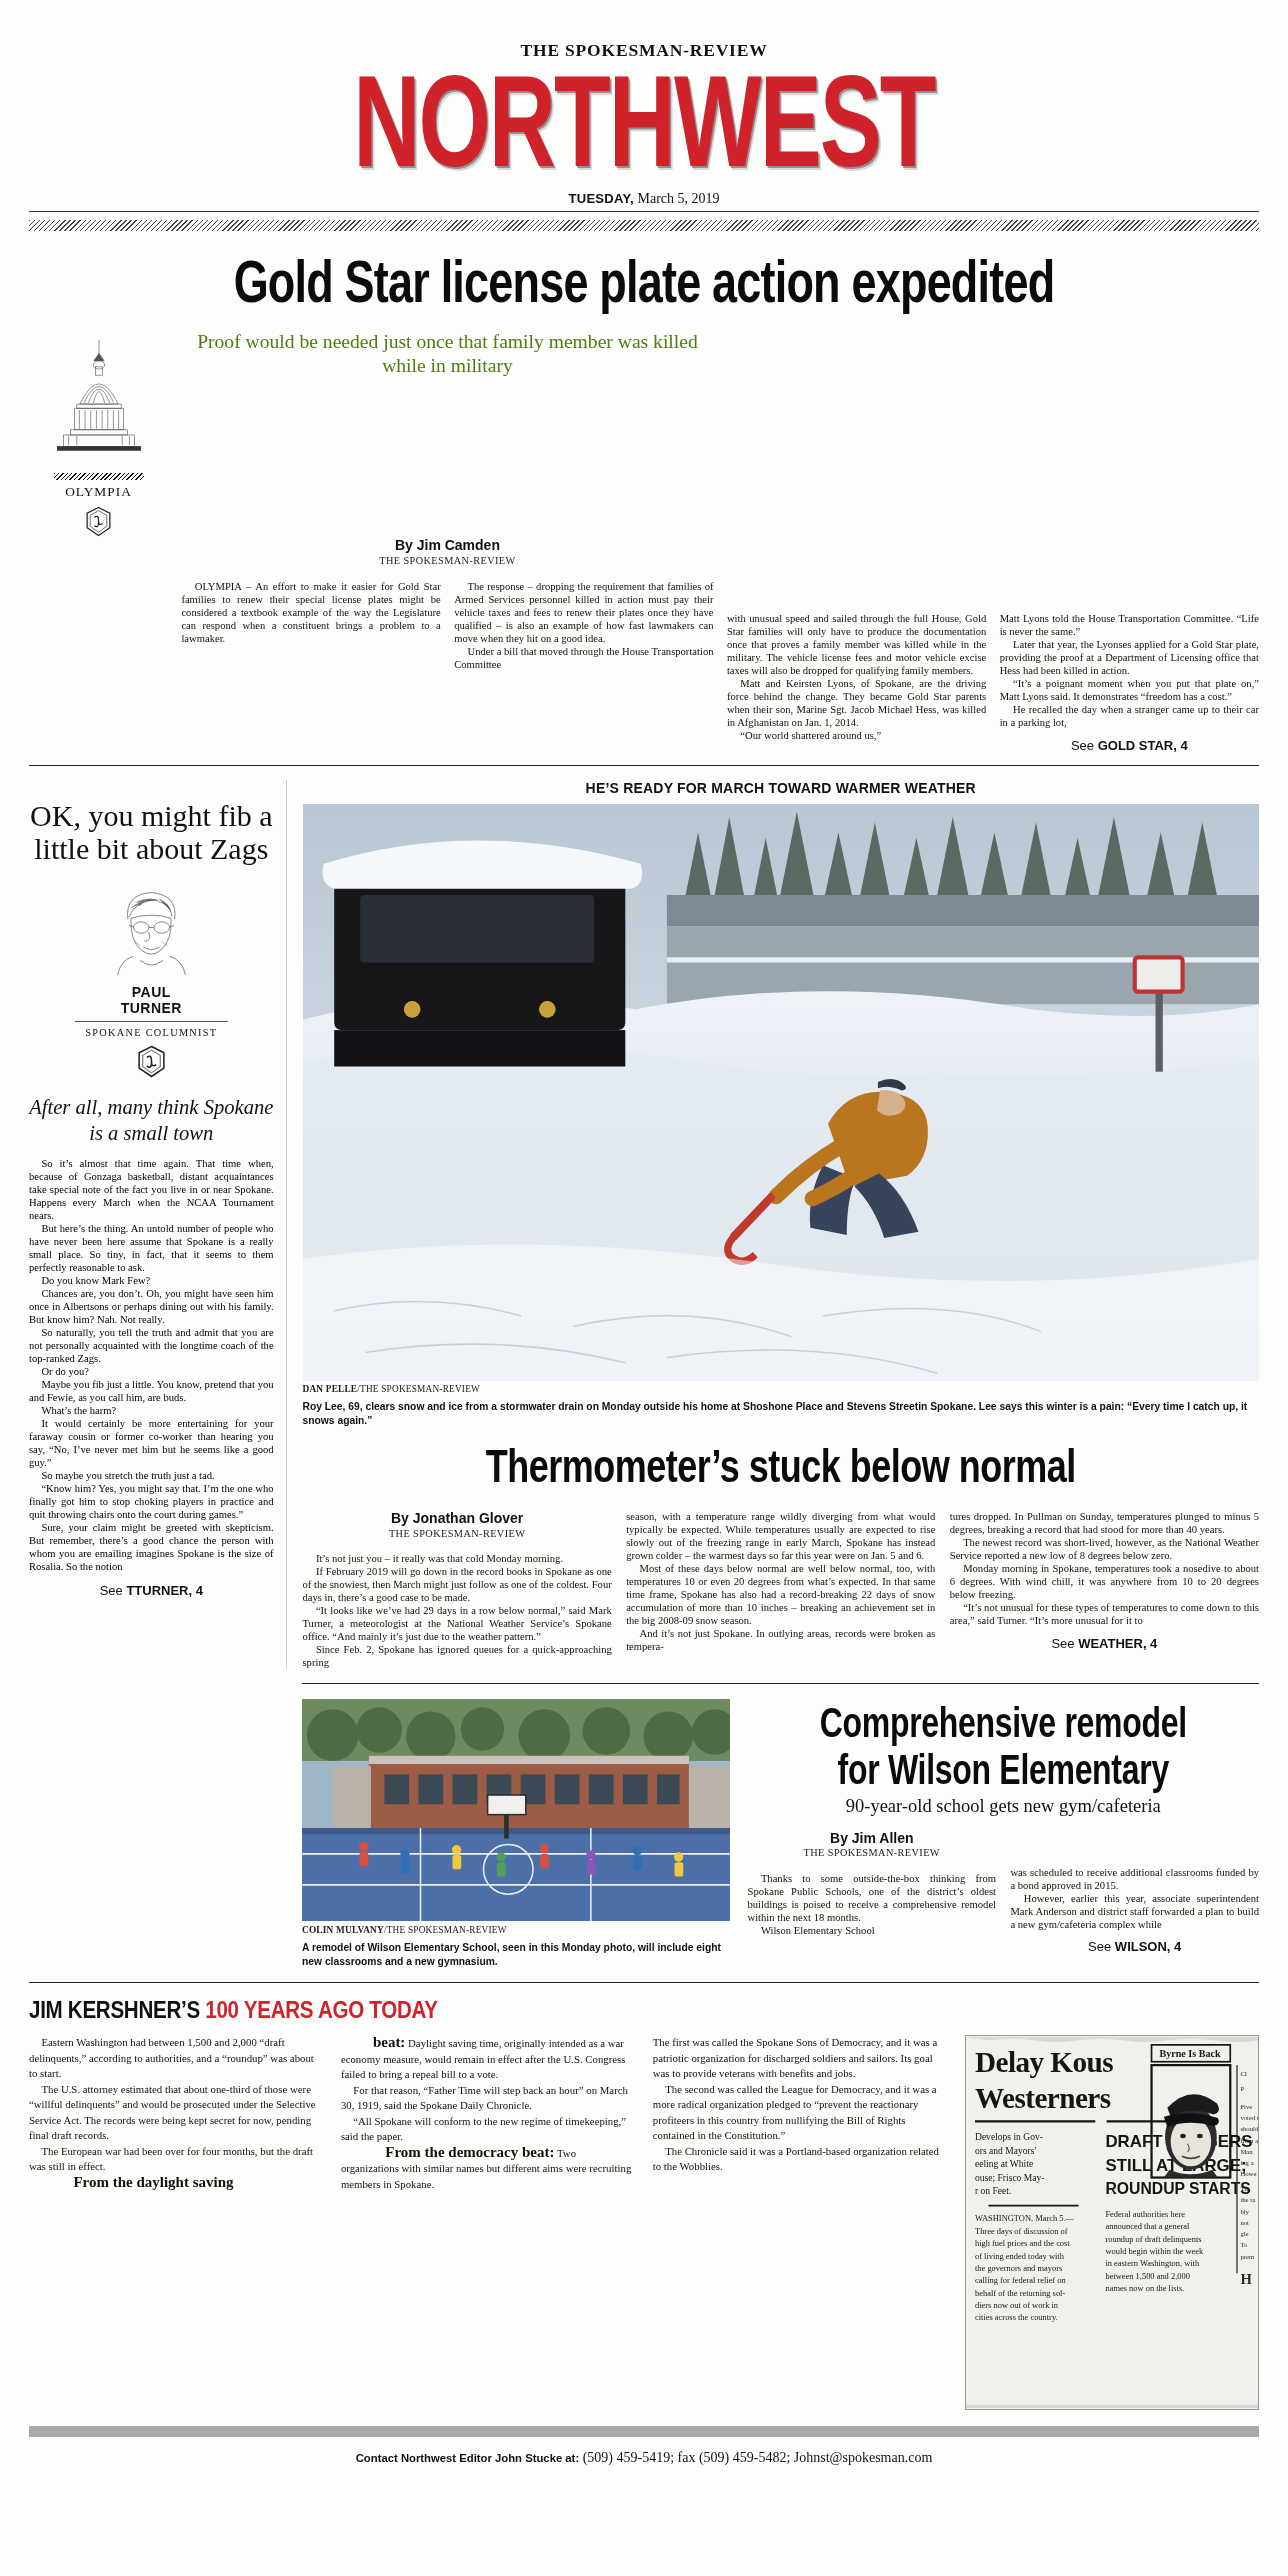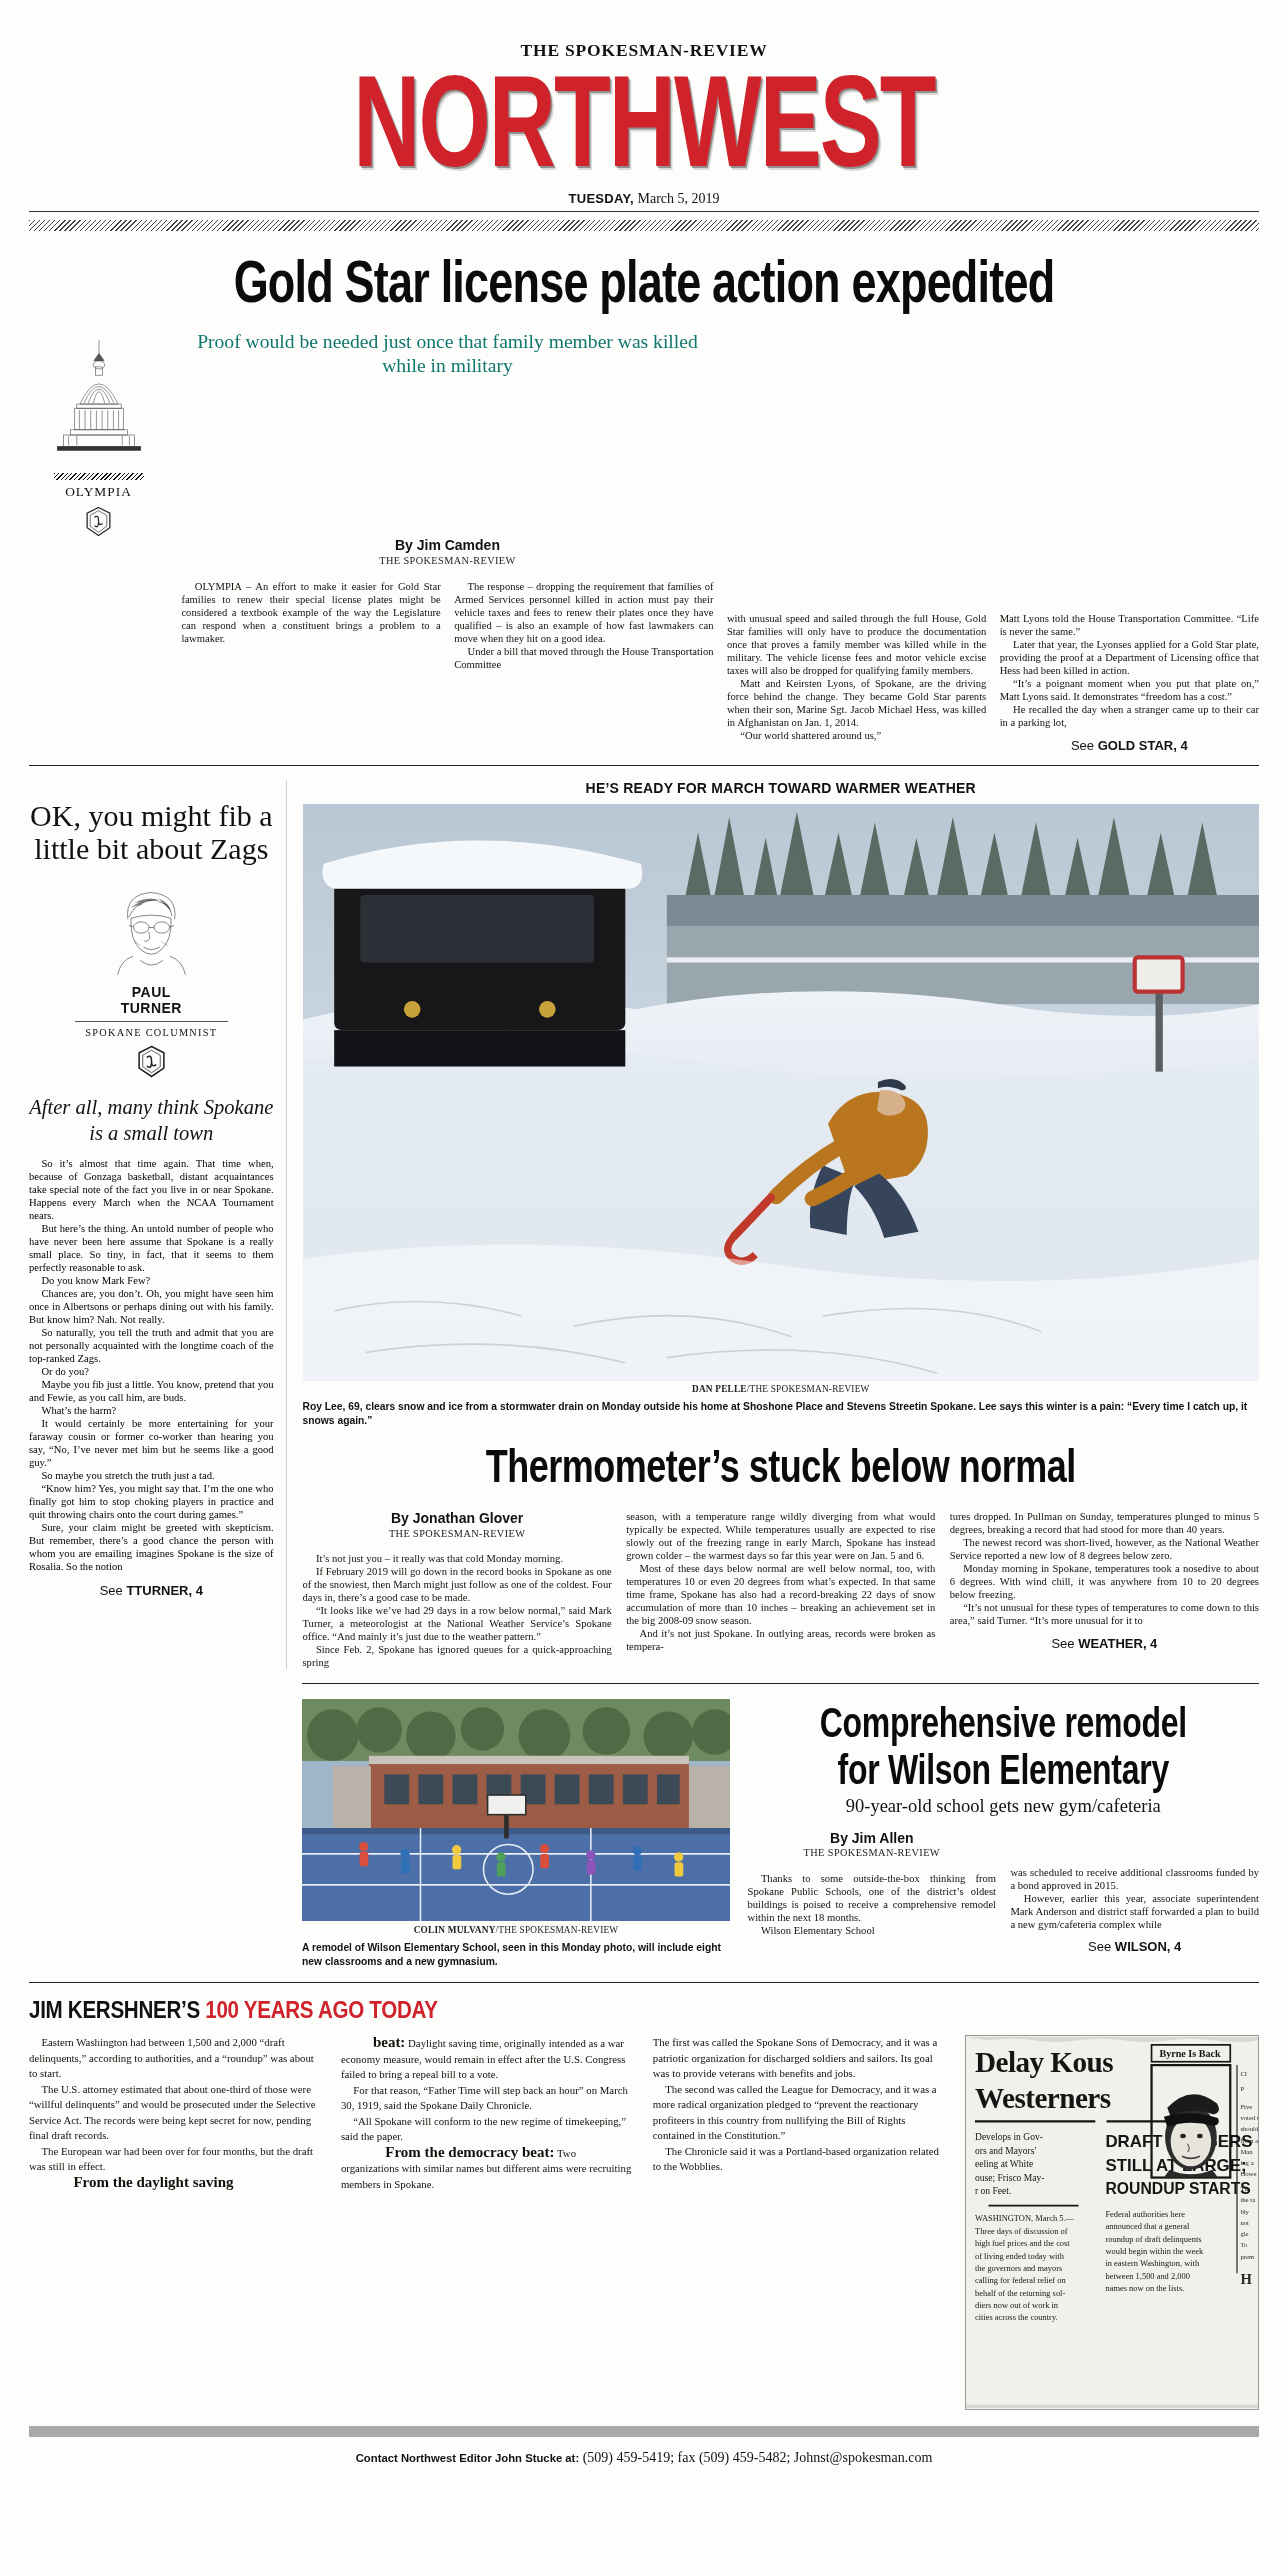--- a/index.html
+++ b/index.html
@@ -116,21 +116,21 @@
     background: repeating-linear-gradient(135deg,#111 0 1px, transparent 1px 3.1px);
   }
   .capitol .city {
     font-size: 13.4px; letter-spacing: 1px; color: #111;
   }
   .deck {
     grid-column: 2 / 4;
     font-size: 19.6px;
     line-height: 24px;
     text-align: center;
-    color: #0f766e;
+    color: #4d7c0f;
     margin-bottom: 13.4px;
   }
   .lead-2col { grid-column: 2 / 4; }
   .lead-2inner { display: grid; grid-template-columns: 1fr 1fr; gap: 0 13.4px; }
 
   
   .midsec { display: grid; grid-template-columns: 258px 1fr; gap: 0 15.5px; margin-top: 14.4px; }
   .turner-head {
     font-size: 30px; line-height: 33px; text-align: center; color: #111;
     font-family: "Liberation Serif", serif; margin-top: 19px;
@@ -152,21 +152,21 @@
   .turner-body { font-size: 10.6px; line-height: 13px; text-align: justify; }
   .turner-body p { text-indent: 12.4px; }
 
   .photo-label {
     font-family: "Liberation Sans", sans-serif; font-weight: bold;
     font-size: 14px; text-align: center; letter-spacing: 0.2px; color: #111;
     margin-bottom: 7.2px;
   }
   .photo { width: 100%; position: relative; overflow: hidden; background: #cfd6dd; }
   .credit {
-    font-family: "Liberation Serif", serif; font-size: 9.3px; text-align: center;
+    font-family: "Liberation Serif", serif; font-size: 9.3px; text-align: left;
     letter-spacing: 0.2px; margin-top: 3.6px; color: #222;
   }
   .credit b { font-weight: bold; }
   .caption {
     font-family: "Liberation Sans", sans-serif; font-weight: bold;
     font-size: 10.3px; line-height: 14px; margin-top: 6.2px; color: #111;
   }
   .weather-head {
     font-family: "Liberation Sans", sans-serif; font-weight: bold;
     font-size: 36px; line-height: 38px; text-align: center; letter-spacing: -0.5px;

